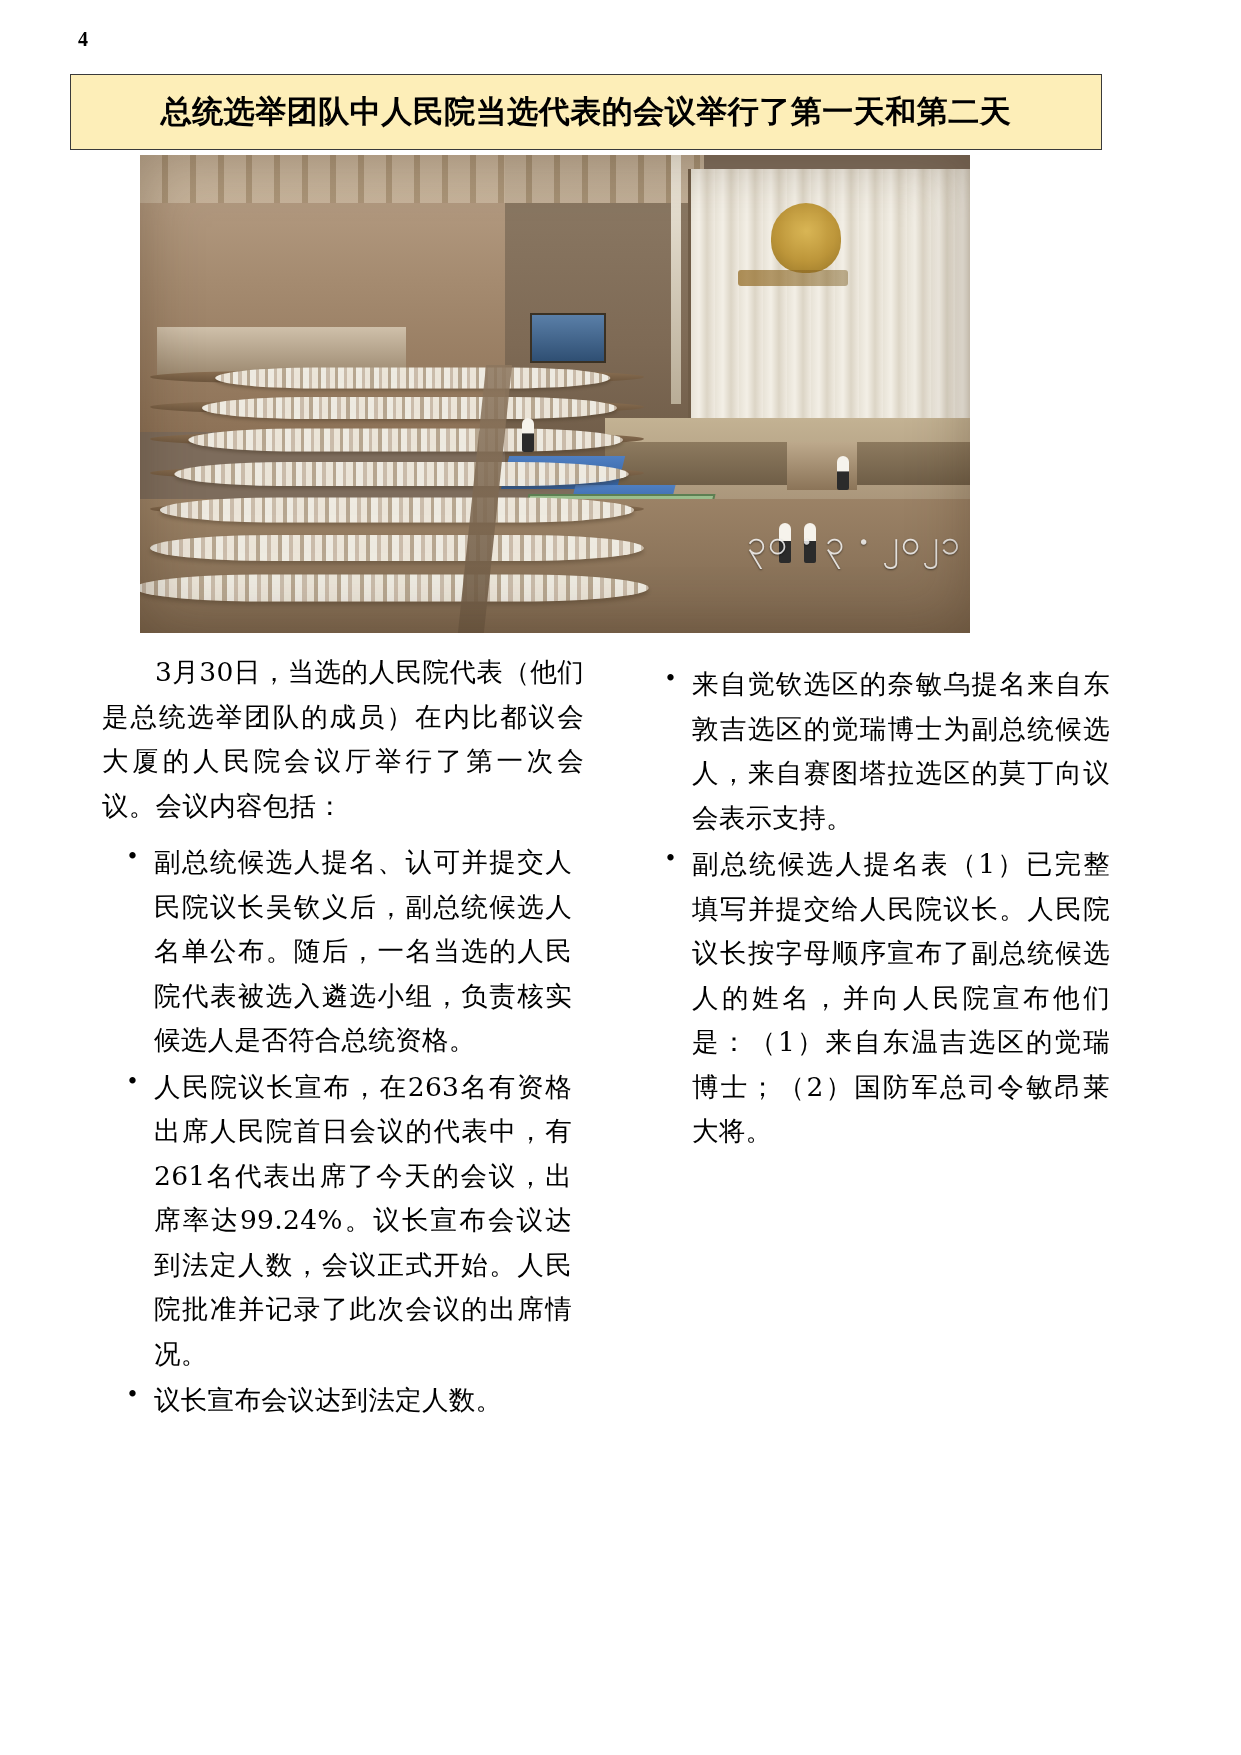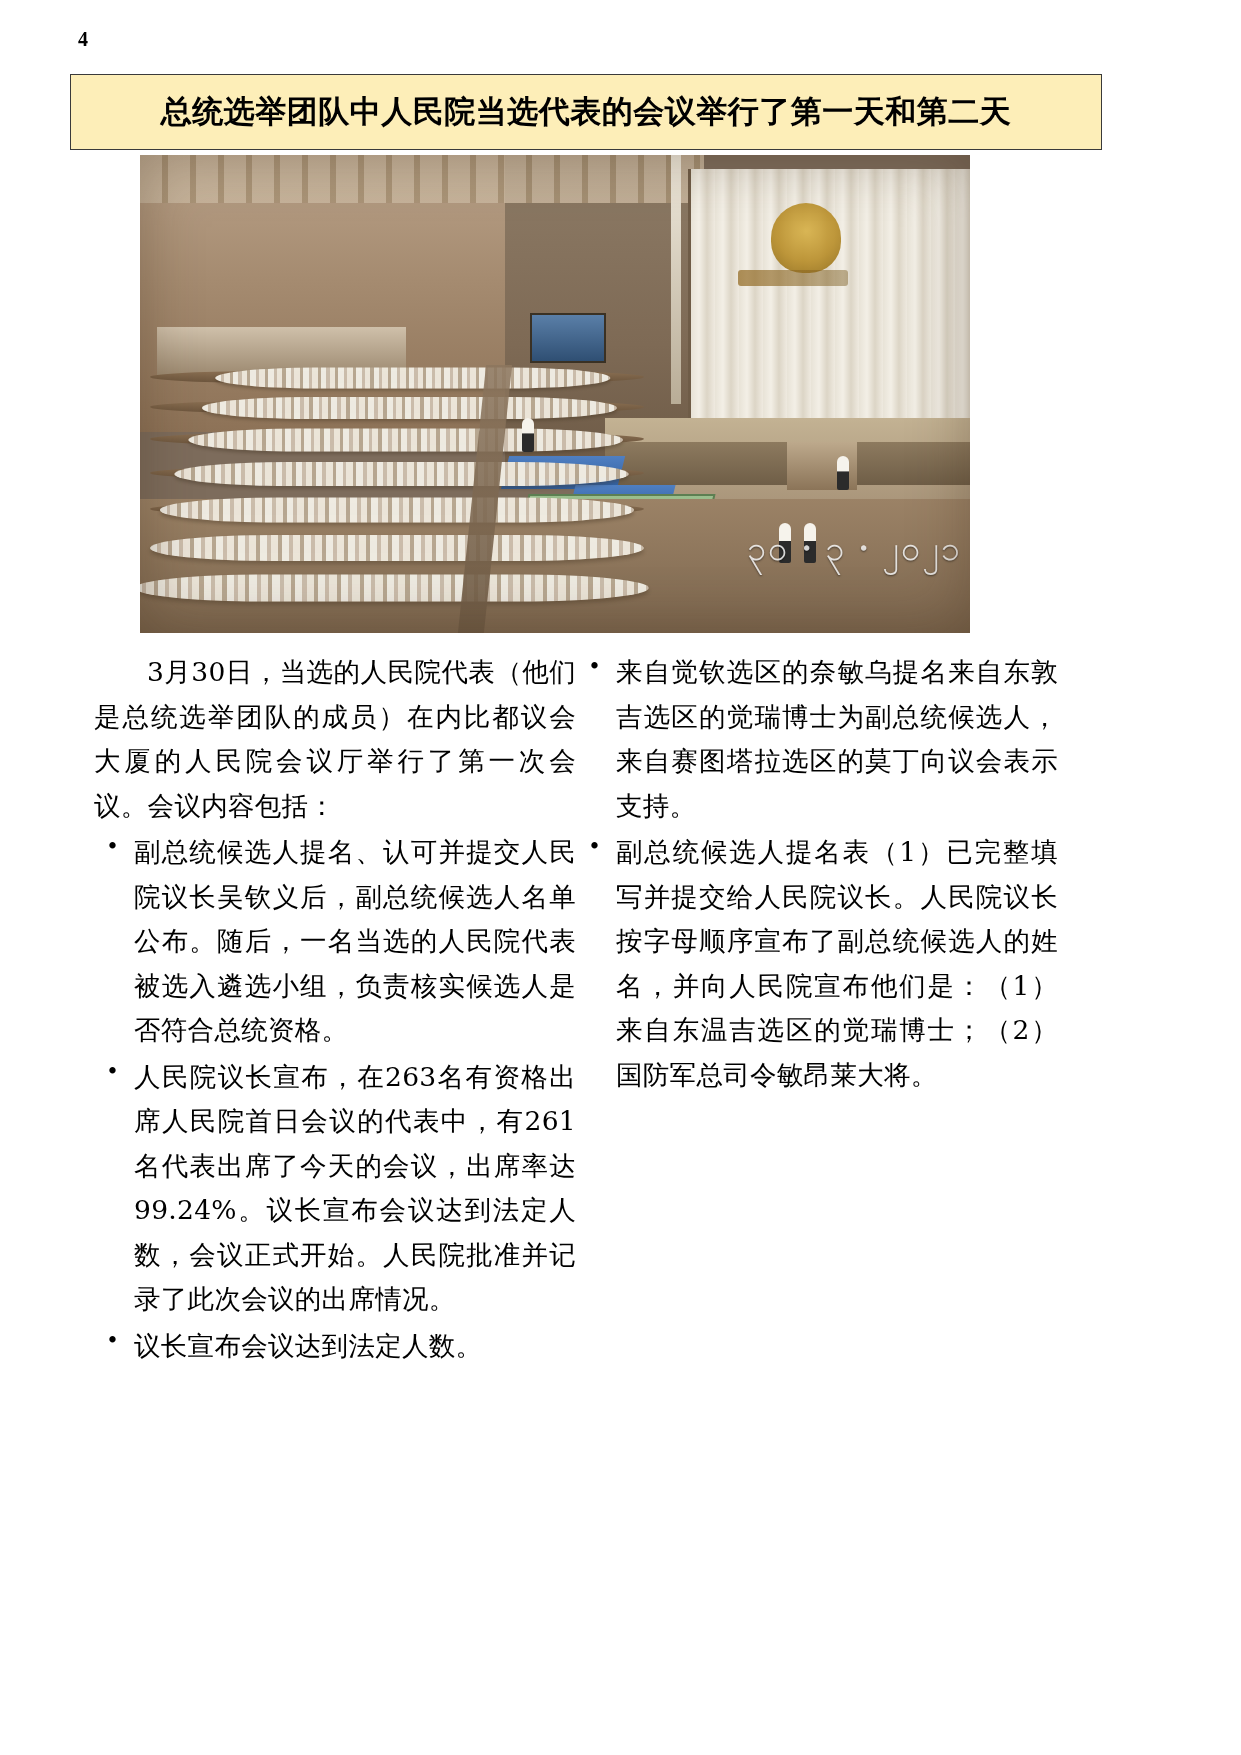--- a/index.html
+++ b/index.html
@@ -176,57 +176,58 @@
   }
   .standing-person {
     position: absolute;
     width: 12px; height: 34px;
     background: linear-gradient(180deg,#f6f3ec 45%,#2b2b2b 46%);
     border-radius: 6px 6px 2px 2px;
   }
   .timestamp {
     position: absolute;
     right: 8px;
-    bottom: 56px;
+    bottom: 62px;
     font-family: "DejaVu Sans", sans-serif;
     font-size: 34px;
     color: rgba(255,255,255,.82);
     letter-spacing: 2px;
     text-shadow: 0 1px 2px rgba(0,0,0,.5);
   }
   .photo-vignette {
     position: absolute; inset: 0;
     box-shadow: inset 0 0 60px rgba(60,40,20,.35);
     pointer-events: none;
   }
 
   
   .columns {
     position: absolute;
-    left: 94px;
+    left: 102px;
     top: 650px;
     width: 1020px;
     display: flex;
+    gap: 56px;
   }
   .col {
     width: 482px;
   }
   .para {
     font-family: "DejaVu Serif", serif;
     font-size: 26.5px;
     line-height: 1.68;
     text-align: justify;
     text-align-last: left;
     margin: 0 0 2px 0;
     letter-spacing: 0.3px;
   }
   .para.indent { text-indent: 2em; }
   ul.bullets {
     list-style: none;
-    margin: 0;
+    margin: 12px;
     padding: 0;
   }
   ul.bullets li {
     position: relative;
     padding-left: 40px;
     font-family: "DejaVu Serif", serif;
     font-size: 26.5px;
     line-height: 1.68;
     text-align: justify;
     text-align-last: left;

